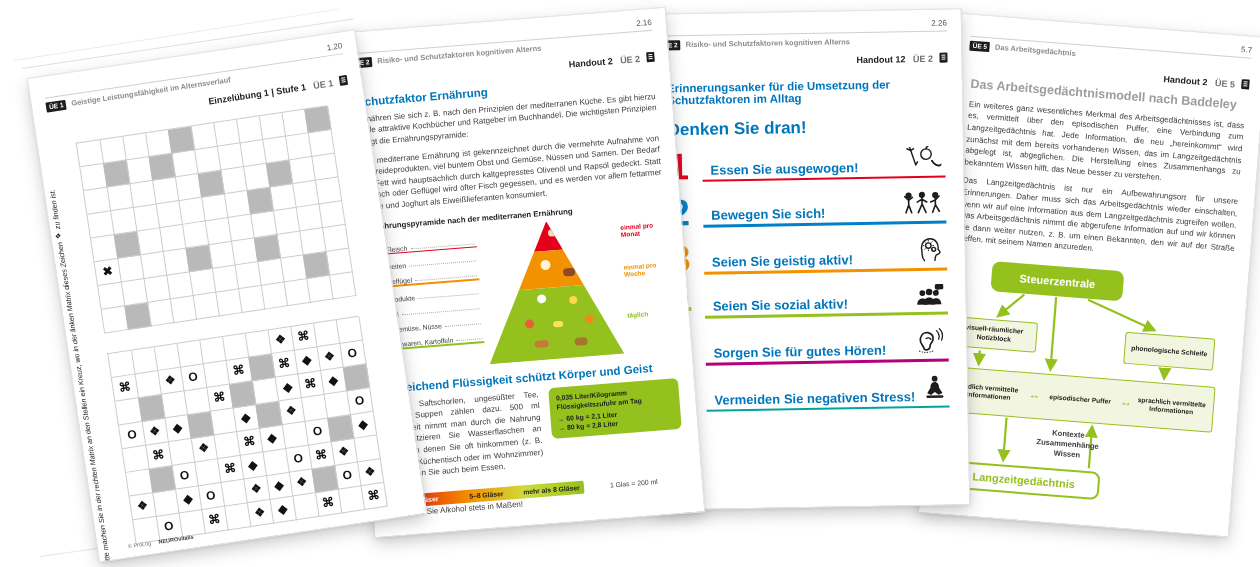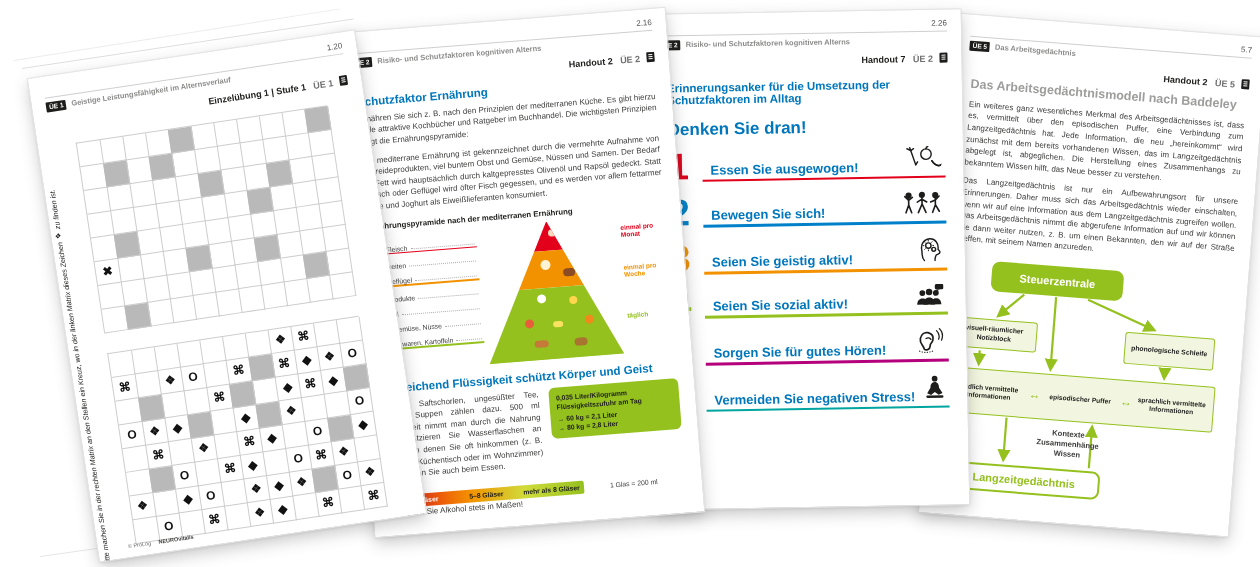--- a/index.html
+++ b/index.html
@@ -183,21 +183,21 @@
   <div class="page p3">
       <div class="pinner">
     <div class="ph">
       <div class="ph-num">2.26</div>
       <div class="ph-rule"></div>
       <div class="ph-row">
         <span class="badge">ÜE 2</span>
         <span class="ph-title">Risiko- und Schutzfaktoren kognitiven Alterns</span>
       </div>
       <div class="ph-handout">
-        <b>Handout 7</b>
+        <b>Handout 12</b>
         <span class="ue">ÜE 2</span>
         <span class="doc-icon"></span>
       </div>
     </div>
     <div class="p3-body">
       <h1 class="blue">Erinnerungsanker für die Umsetzung der Schutzfaktoren im Alltag</h1>
       <div class="sub-blue">Denken Sie dran!</div>
       <div id="anchor-list">
             <div class="anchor-row">
               <div class="num" style="color: rgb(226, 0, 26);">1</div>

